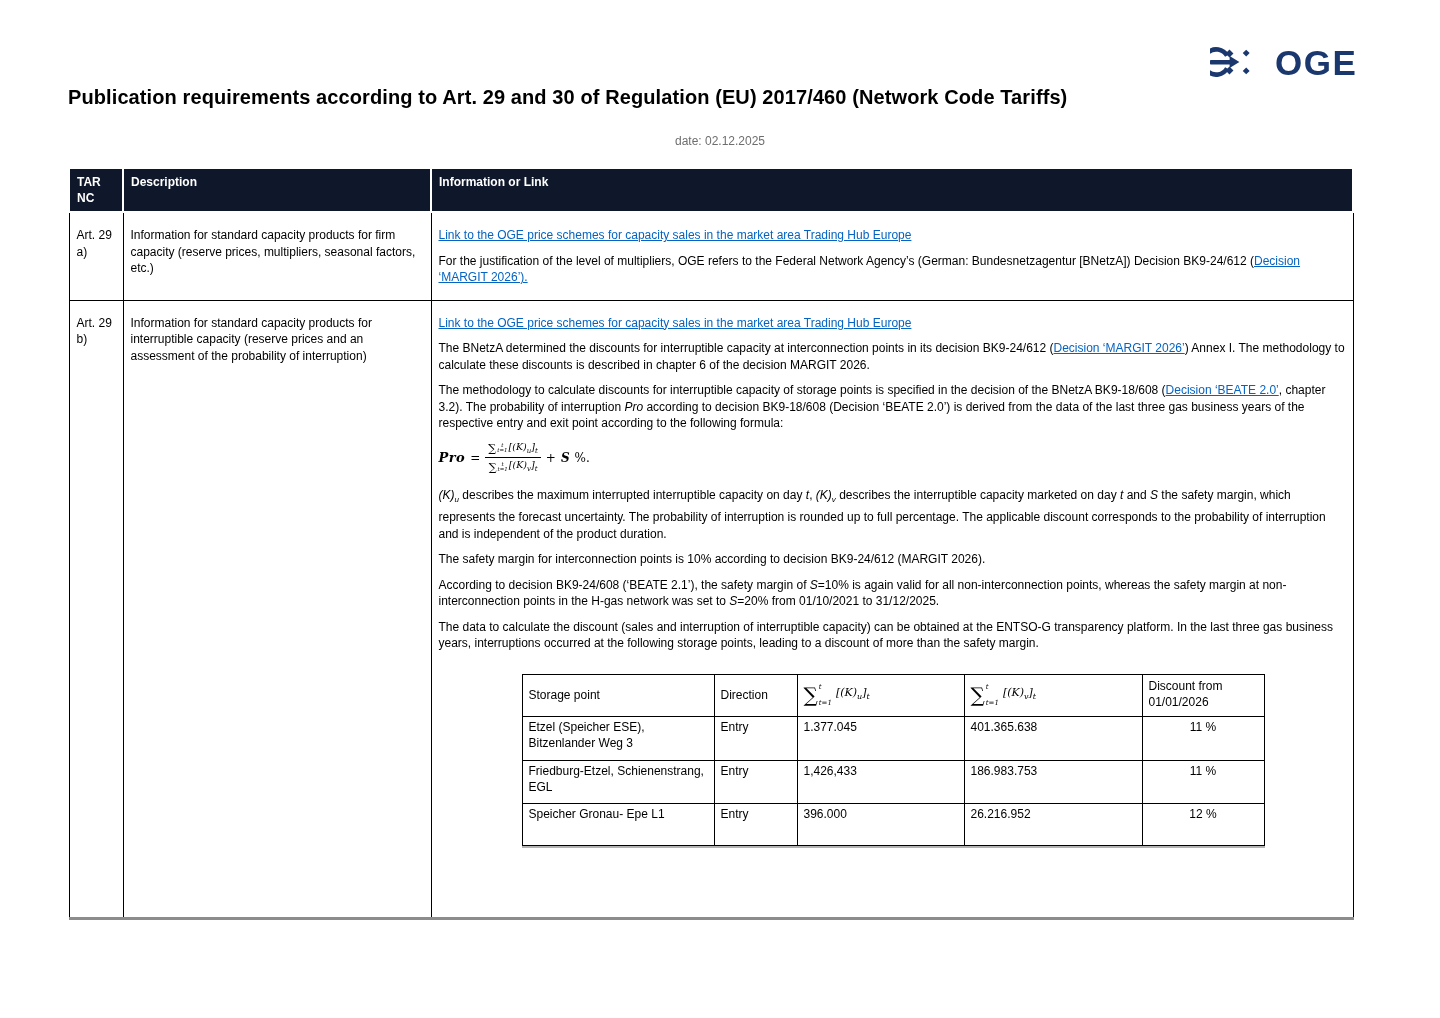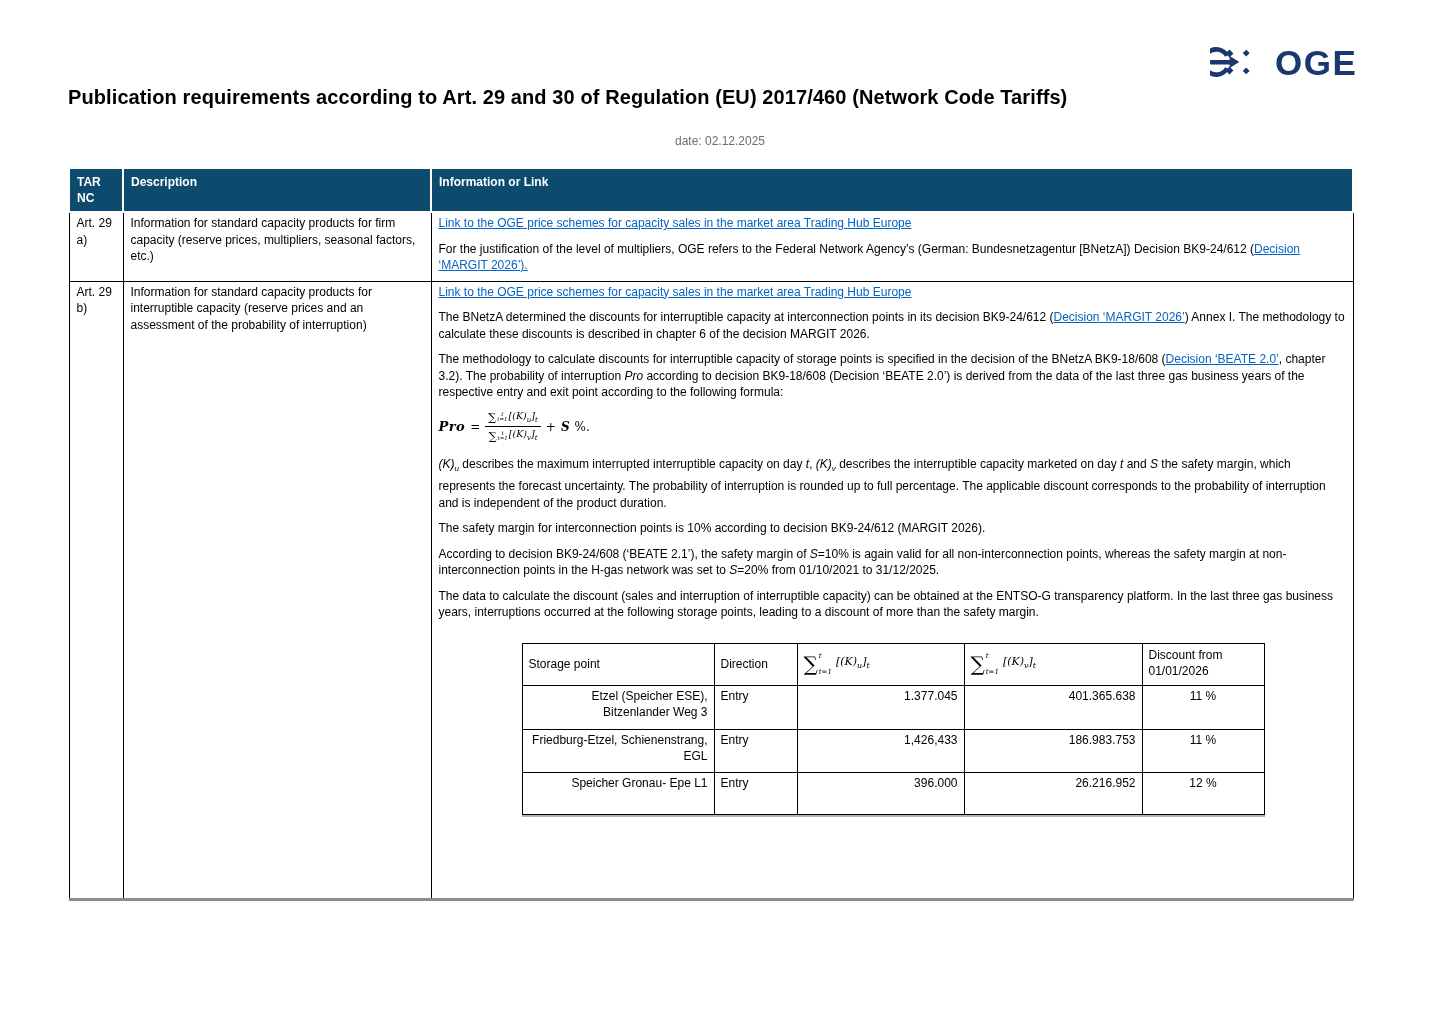--- a/index.html
+++ b/index.html
@@ -8,24 +8,24 @@
     font-family:"Liberation Sans", sans-serif;color:#000;overflow:hidden;
   }
   .title{position:absolute;left:68px;top:86px;font-size:20px;font-weight:700;letter-spacing:.1px;}
   .date-line{position:absolute;left:0;top:134px;width:1440px;text-align:center;font-size:12px;color:#6e6e6e;}
   .logo{position:absolute;left:1210px;top:36px;display:flex;align-items:center;gap:9px;}
   .logo-text{font-size:35px;font-weight:700;color:#1a386e;letter-spacing:1.5px;line-height:1;}
   
   table.outer{position:absolute;left:68px;top:167px;width:1284px;border-collapse:collapse;table-layout:fixed;font-size:12px;}
   table.outer{border-bottom:3px solid #8c8c8c;}
   table.outer th{
-    background:#0c4a6e;color:#fff;font-weight:700;text-align:left;vertical-align:top;
+    background:#0f172a;color:#fff;font-weight:700;text-align:left;vertical-align:top;
     padding:5px 7px;line-height:16px;border:2px solid #fff;font-size:12px;
   }
-  table.outer td{border:1px solid #000;vertical-align:top;padding:2px 7px;line-height:16.5px;}
+  table.outer td{border:1px solid #000;vertical-align:top;padding:14px 7px;line-height:16.5px;}
   tr.section-row td{background:#f2f2f2;font-weight:700;padding:3px 7px;}
   td.article{line-height:17px;}
   a{color:#0563c1;text-decoration:underline;cursor:pointer;}
   .info p{margin:0 0 9px 0;}
   .info p:last-of-type{margin-bottom:0;}
   
   .formula{margin:3px 0 12px 0;display:flex;align-items:center;gap:5px;font-family:"DejaVu Serif", serif;}
   .f-pro{font-weight:700;font-style:italic;font-size:13px;letter-spacing:.5px;}
   .f-eq,.f-plus{font-size:12px;}
   .f-frac{display:inline-flex;flex-direction:column;text-align:center;font-size:9.5px;line-height:11px;}
@@ -35,23 +35,23 @@
   .f-lim{display:inline-flex;flex-direction:column;font-size:5.5px;line-height:5.5px;font-style:italic;margin:0 1px;}
   .f-body{font-style:italic;}
   .f-body sub{font-size:7px;}
   .f-s{font-style:italic;font-weight:700;font-size:12px;}
   .f-pct{font-size:12px;}
   
   table.inner{margin:22px 0 0 83px;width:742px;border-collapse:collapse;table-layout:fixed;font-size:12px;box-shadow:0 2px 0 #b3b3b3;}
   table.inner th{border:1px solid #000;font-weight:400;text-align:left;vertical-align:middle;padding:3px 6px;background:#fff;color:#000;line-height:16px;}
   table.inner th.h-discount{vertical-align:top;}
   table.inner td{border:1px solid #000;padding:2px 6px;line-height:16.5px;}
-  td.c-storage{vertical-align:top;text-align:right;}
+  td.c-storage{vertical-align:top;}
   td.c-direction{vertical-align:bottom;}
-  td.c-num{vertical-align:middle;text-align:right;}
+  td.c-num{vertical-align:middle;text-align:left;}
   td.c-discount{vertical-align:top;text-align:center;}
   .h-sum{display:inline-flex;align-items:center;}
   .h-sigma{font-family:"DejaVu Serif", serif;font-size:20px;line-height:22px;}
   .h-lim{display:inline-flex;flex-direction:column;justify-content:space-between;height:23px;font-size:7px;line-height:7px;font-style:italic;font-family:"DejaVu Serif", serif;margin:0 4px 0 1px;}
   .h-body{font-family:"DejaVu Serif", serif;font-style:italic;font-size:11px;}
   .h-body sub{font-size:8px;}
 </style>
 </head>
 <body>
 

